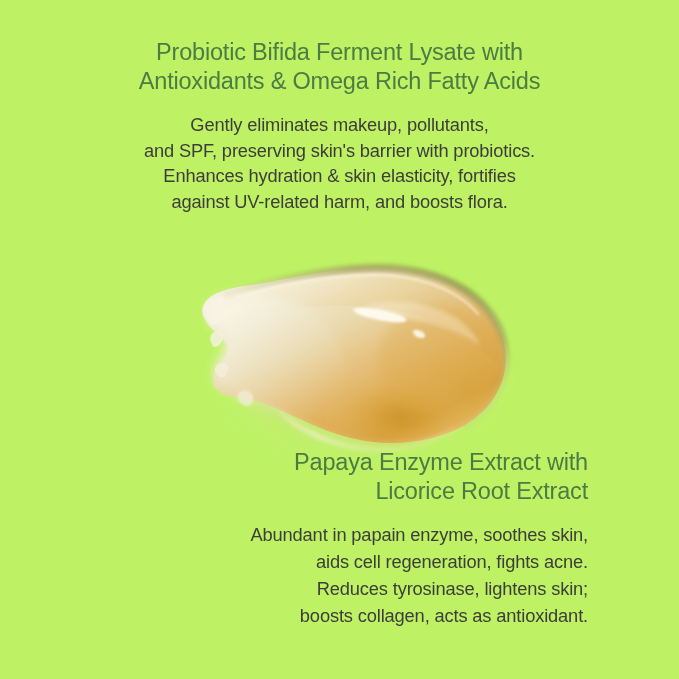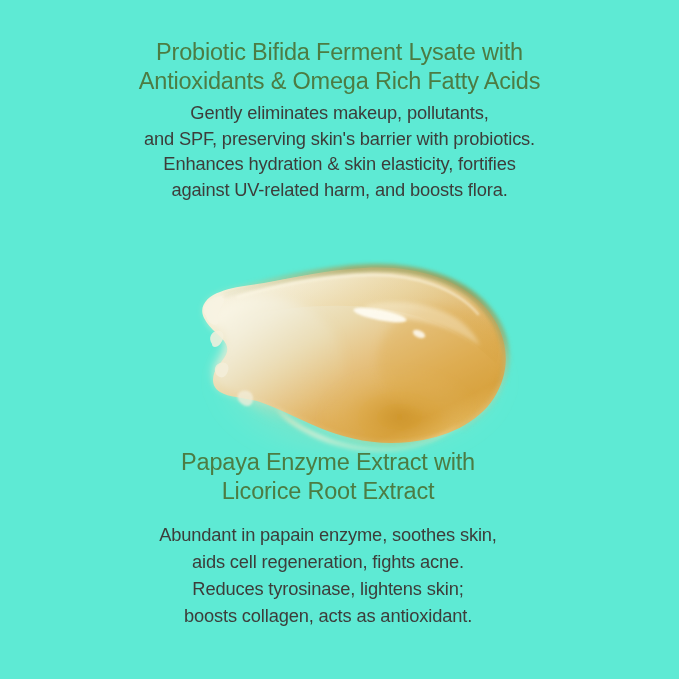--- a/index.html
+++ b/index.html
@@ -13,21 +13,21 @@
   body {
     background: #eeebc8;
     font-family: "Liberation Sans", sans-serif;
     position: relative;
   }
 
   .page {
     position: relative;
     width: 679px;
     height: 679px;
-    background: #5eead4;
+    background: #bef264;
     overflow: hidden;
   }
 
   
   .top-block {
     position: absolute;
     left: 0;
     top: 38px;
     width: 679px;
     text-align: center;
@@ -42,21 +42,21 @@
     letter-spacing: -0.2px;
     white-space: pre-line;
   }
 
   .body-primary {
     color: #3d3d3a;
     font-size: 18.3px;
     line-height: 25.5px;
     font-weight: 300;
     letter-spacing: -0.15px;
-    margin-top: 4px;
+    margin-top: 16px;
     white-space: pre-line;
   }
 
   
   .swatch-wrap {
     position: absolute;
     left: 168px;
     top: 252px;
     width: 360px;
     height: 210px;
@@ -64,24 +64,24 @@
 
   .swatch-svg {
     display: block;
     width: 360px;
     height: 210px;
   }
 
   
   .bottom-block {
     position: absolute;
-    left: 48px;
+    left: 28px;
     top: 448px;
     width: 560px;
-    text-align: center;
+    text-align: right;
   }
 
   .heading-secondary {
     color: #4c7c43;
     font-size: 23.5px;
     line-height: 29px;
     font-weight: 400;
     letter-spacing: -0.2px;
     white-space: pre-line;
   }

